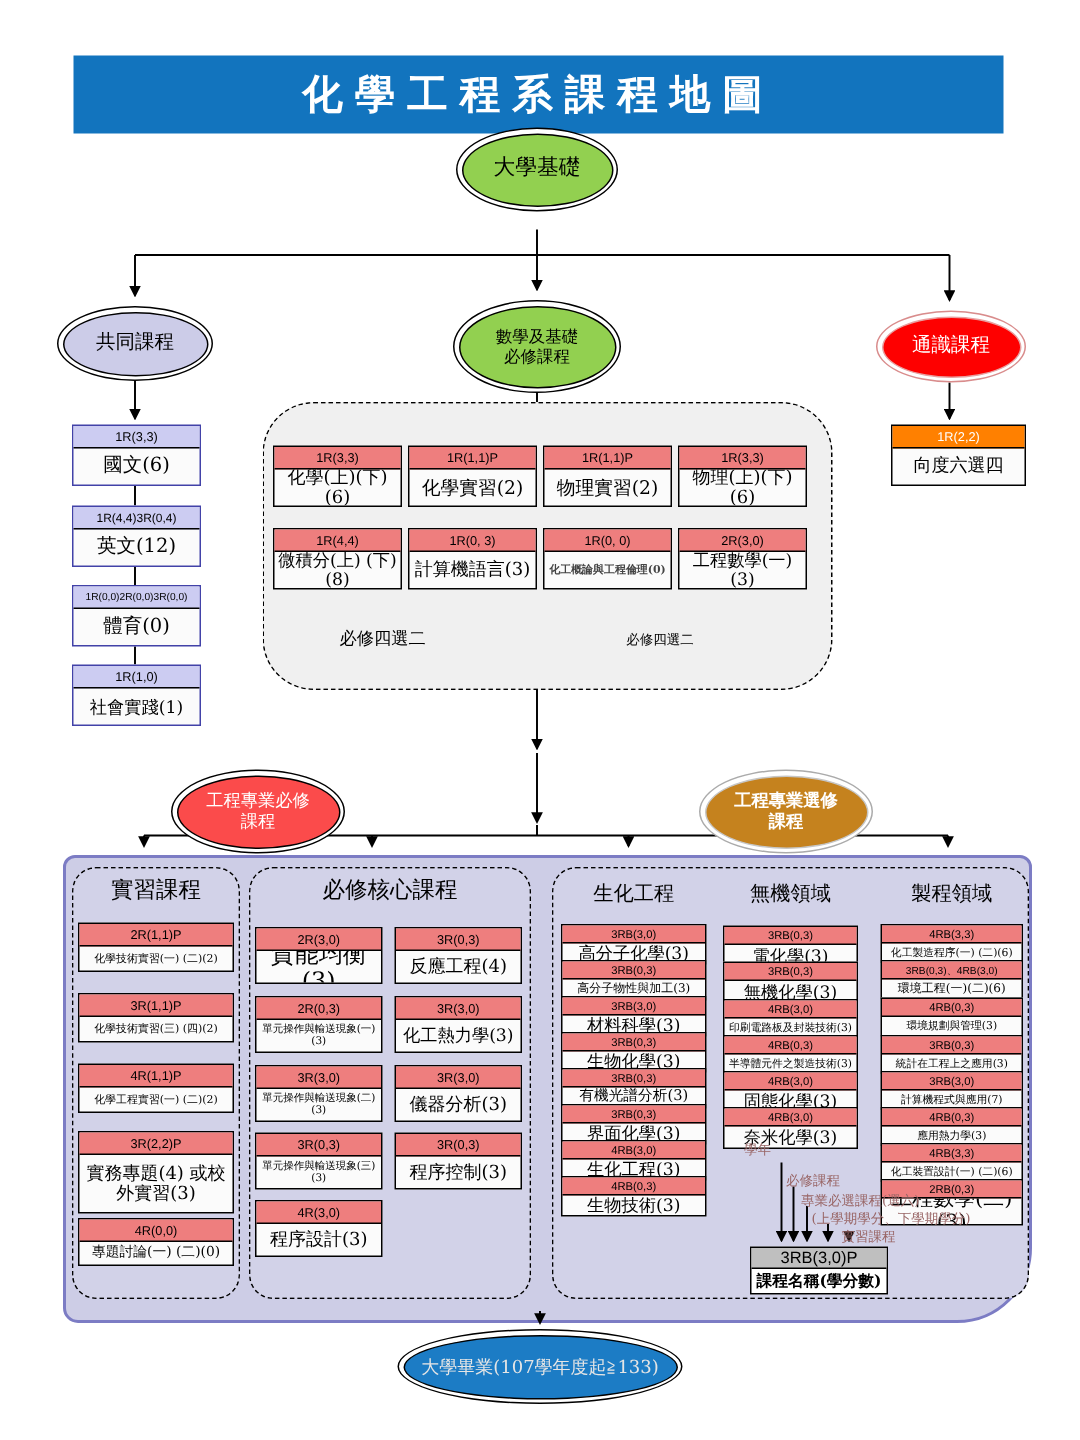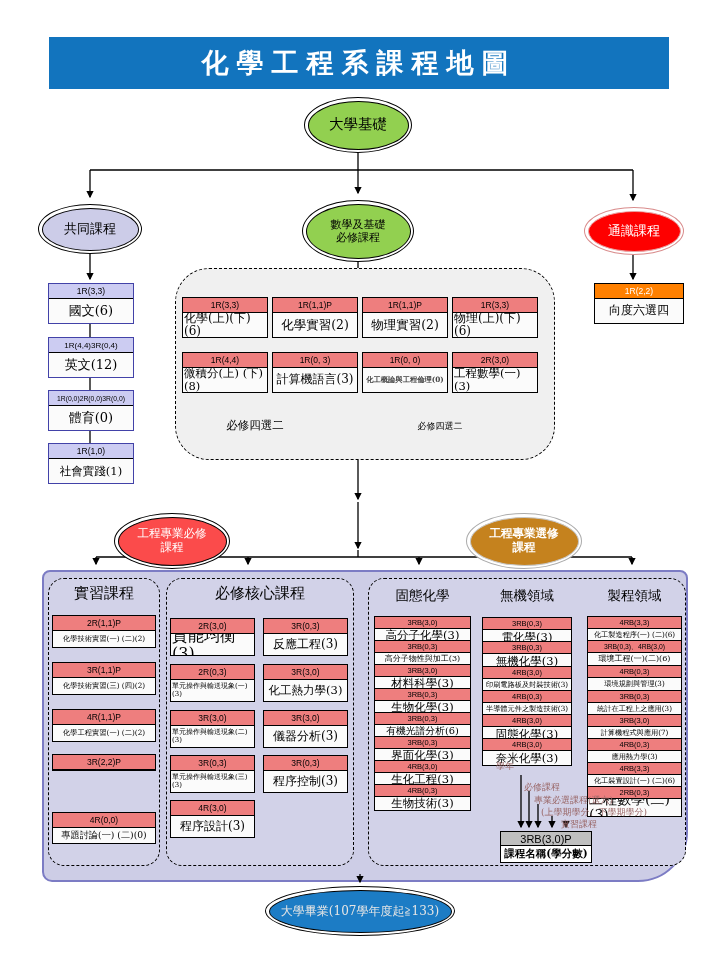--- a/index.html
+++ b/index.html
@@ -12,21 +12,21 @@
   .ell{position:absolute;border:1.6px solid #000;border-radius:50%;background:#fff;
        padding:2.5px;box-sizing:border-box;z-index:3}
   .ell .in{width:100%;height:100%;border:1.6px solid #000;border-radius:50%;
        display:flex;flex-direction:column;align-items:center;justify-content:center;
        text-align:center;line-height:1.2;box-sizing:border-box}
   .ell.silver{border-color:#ABABAB}
   .ell.silver .in{border-color:#C6C6C6}
   .ell.pinkb{border-color:#D98C8C}
   .ell.pinkb .in{border-color:#E8A0A0}
   .cb{position:absolute;z-index:3;border:1px solid #000;background:#FBFBFB;
-      text-align:left;box-sizing:border-box}
+      text-align:center;box-sizing:border-box}
   .cb .h{display:flex;align-items:center;justify-content:center;background:#EE7E7E;
       border-bottom:1px solid #000;font-family:"Liberation Sans",sans-serif;
       font-size:8.5px;height:14px;overflow:hidden;white-space:nowrap}
   .cb .h2{height:11px;font-size:7.5px}
   .cb .b{display:flex;align-items:center;justify-content:center;overflow:hidden;
       line-height:1.1;padding:0 1px}
   .pb{border-color:#4242A8}
   .pb .h{background:#CCCCF2}
   .ob .h{background:#FF8000;color:#fff}
   .dash{position:absolute;border:1.6px dashed #000;box-sizing:border-box;z-index:1}
@@ -80,21 +80,21 @@
     <path d="M538,804 V827" marker-end="url(#ah)"></path>
     <path d="M552,816 V827" marker-end="url(#ah)"></path>
     <path d="M566,823 V827" marker-end="url(#ah)"></path>
   </g>
 </svg>
 
 <div class="banner">
   <span>化學工程系課程地圖</span>
 </div>
 
-<div class="ell" style="left:304px;top:97px;width:108px;height:56px">
+<div class="ell" style="left:304px;top:85px;width:108px;height:56px">
   <div class="in" style="background:#92D050;font-size:14.5px">
       <span>大學基礎</span>
     </div>
 </div>
 <div class="ell" style="left:38px;top:204px;width:104px;height:50px">
   <div class="in" style="background:#CCCCE8;font-size:13px">
       <span>共同課程</span>
     </div>
 </div>
 <div class="ell" style="left:302px;top:200px;width:112px;height:62px">
@@ -181,38 +181,39 @@
   </div>
 </div>
 
 <div class="container"></div>
 <div class="dash subbox" style="left:48px;top:578px;width:112px;height:288px"></div>
 <div class="dash subbox" style="left:166px;top:578px;width:188px;height:288px"></div>
 <div class="dash subbox" style="left:368px;top:578px;width:318px;height:288px"></div>
 
 <div class="ctitle" style="left:52px;top:584px;width:104px;font-size:15px">實習課程</div>
 <div class="ctitle" style="left:166px;top:584px;width:188px;font-size:15px">必修核心課程</div>
-<div class="ctitle" style="left:374px;top:587px;width:97px;font-size:13.5px">固態化學</div>
+<div class="ctitle" style="left:374px;top:587px;width:97px;font-size:13.5px">生化工程</div>
 <div class="ctitle" style="left:482px;top:587px;width:90px;font-size:13.5px">無機領域</div>
 <div class="ctitle" style="left:587px;top:587px;width:95px;font-size:13.5px">製程領域</div>
 
 <div class="cb" style="left:52px;top:615px;width:104px">
   <div class="h">2R(1,1)P</div>
   <div class="b" style="height:16px;font-size:7.3px">化學技術實習(一) (二)(2)</div>
 </div>
 <div class="cb" style="left:52px;top:662px;width:104px">
   <div class="h">3R(1,1)P</div>
   <div class="b" style="height:16px;font-size:7.3px">化學技術實習(三) (四)(2)</div>
 </div>
 <div class="cb" style="left:52px;top:709px;width:104px">
   <div class="h">4R(1,1)P</div>
   <div class="b" style="height:16px;font-size:7.3px">化學工程實習(一) (二)(2)</div>
 </div>
 <div class="cb" style="left:52px;top:754px;width:104px">
   <div class="h">3R(2,2)P</div>
+  <div class="b" style="height:38px;font-size:12px">實務專題(4) 或校外實習(3)</div>
 </div>
 <div class="cb" style="left:52px;top:812px;width:104px">
   <div class="h">4R(0,0)</div>
   <div class="b" style="height:15px;font-size:9.2px">專題討論(一) (二)(0)</div>
 </div>
 
 <div class="cb" style="left:170px;top:618px;width:85px">
   <div class="h">2R(3,0)</div>
   <div class="b" style="height:21px;font-size:16px">質能均衡(3)</div>
 </div>
@@ -228,21 +229,21 @@
   <div class="h">3R(0,3)</div>
   <div class="b" style="height:21px;font-size:7px">單元操作與輸送現象(三)(3)</div>
 </div>
 <div class="cb" style="left:170px;top:800px;width:85px">
   <div class="h">4R(3,0)</div>
   <div class="b" style="height:21px;font-size:12px">程序設計(3)</div>
 </div>
 
 <div class="cb" style="left:263px;top:618px;width:85px">
   <div class="h">3R(0,3)</div>
-  <div class="b" style="height:21px;font-size:12px">反應工程(3)</div>
+  <div class="b" style="height:21px;font-size:12px">反應工程(4)</div>
 </div>
 <div class="cb" style="left:263px;top:664px;width:85px">
   <div class="h">3R(3,0)</div>
   <div class="b" style="height:21px;font-size:11.5px">化工熱力學(3)</div>
 </div>
 <div class="cb" style="left:263px;top:710px;width:85px">
   <div class="h">3R(3,0)</div>
   <div class="b" style="height:21px;font-size:12px">儀器分析(3)</div>
 </div>
 <div class="cb" style="left:263px;top:755px;width:85px">
@@ -261,21 +262,21 @@
 <div class="cb" style="left:374px;top:664px;width:97px">
   <div class="h h2">3RB(3,0)</div>
   <div class="b" style="height:13px;font-size:11.5px">材料科學(3)</div>
 </div>
 <div class="cb" style="left:374px;top:688px;width:97px">
   <div class="h h2">3RB(0,3)</div>
   <div class="b" style="height:13px;font-size:11.5px">生物化學(3)</div>
 </div>
 <div class="cb" style="left:374px;top:712px;width:97px">
   <div class="h h2">3RB(0,3)</div>
-  <div class="b" style="height:13px;font-size:9.8px">有機光譜分析(6)</div>
+  <div class="b" style="height:13px;font-size:9.8px">有機光譜分析(3)</div>
 </div>
 <div class="cb" style="left:374px;top:736px;width:97px">
   <div class="h h2">3RB(0,3)</div>
   <div class="b" style="height:13px;font-size:11.5px">界面化學(3)</div>
 </div>
 <div class="cb" style="left:374px;top:760px;width:97px">
   <div class="h h2">4RB(3,0)</div>
   <div class="b" style="height:13px;font-size:11.5px">生化工程(3)</div>
 </div>
 <div class="cb" style="left:374px;top:784px;width:97px">

